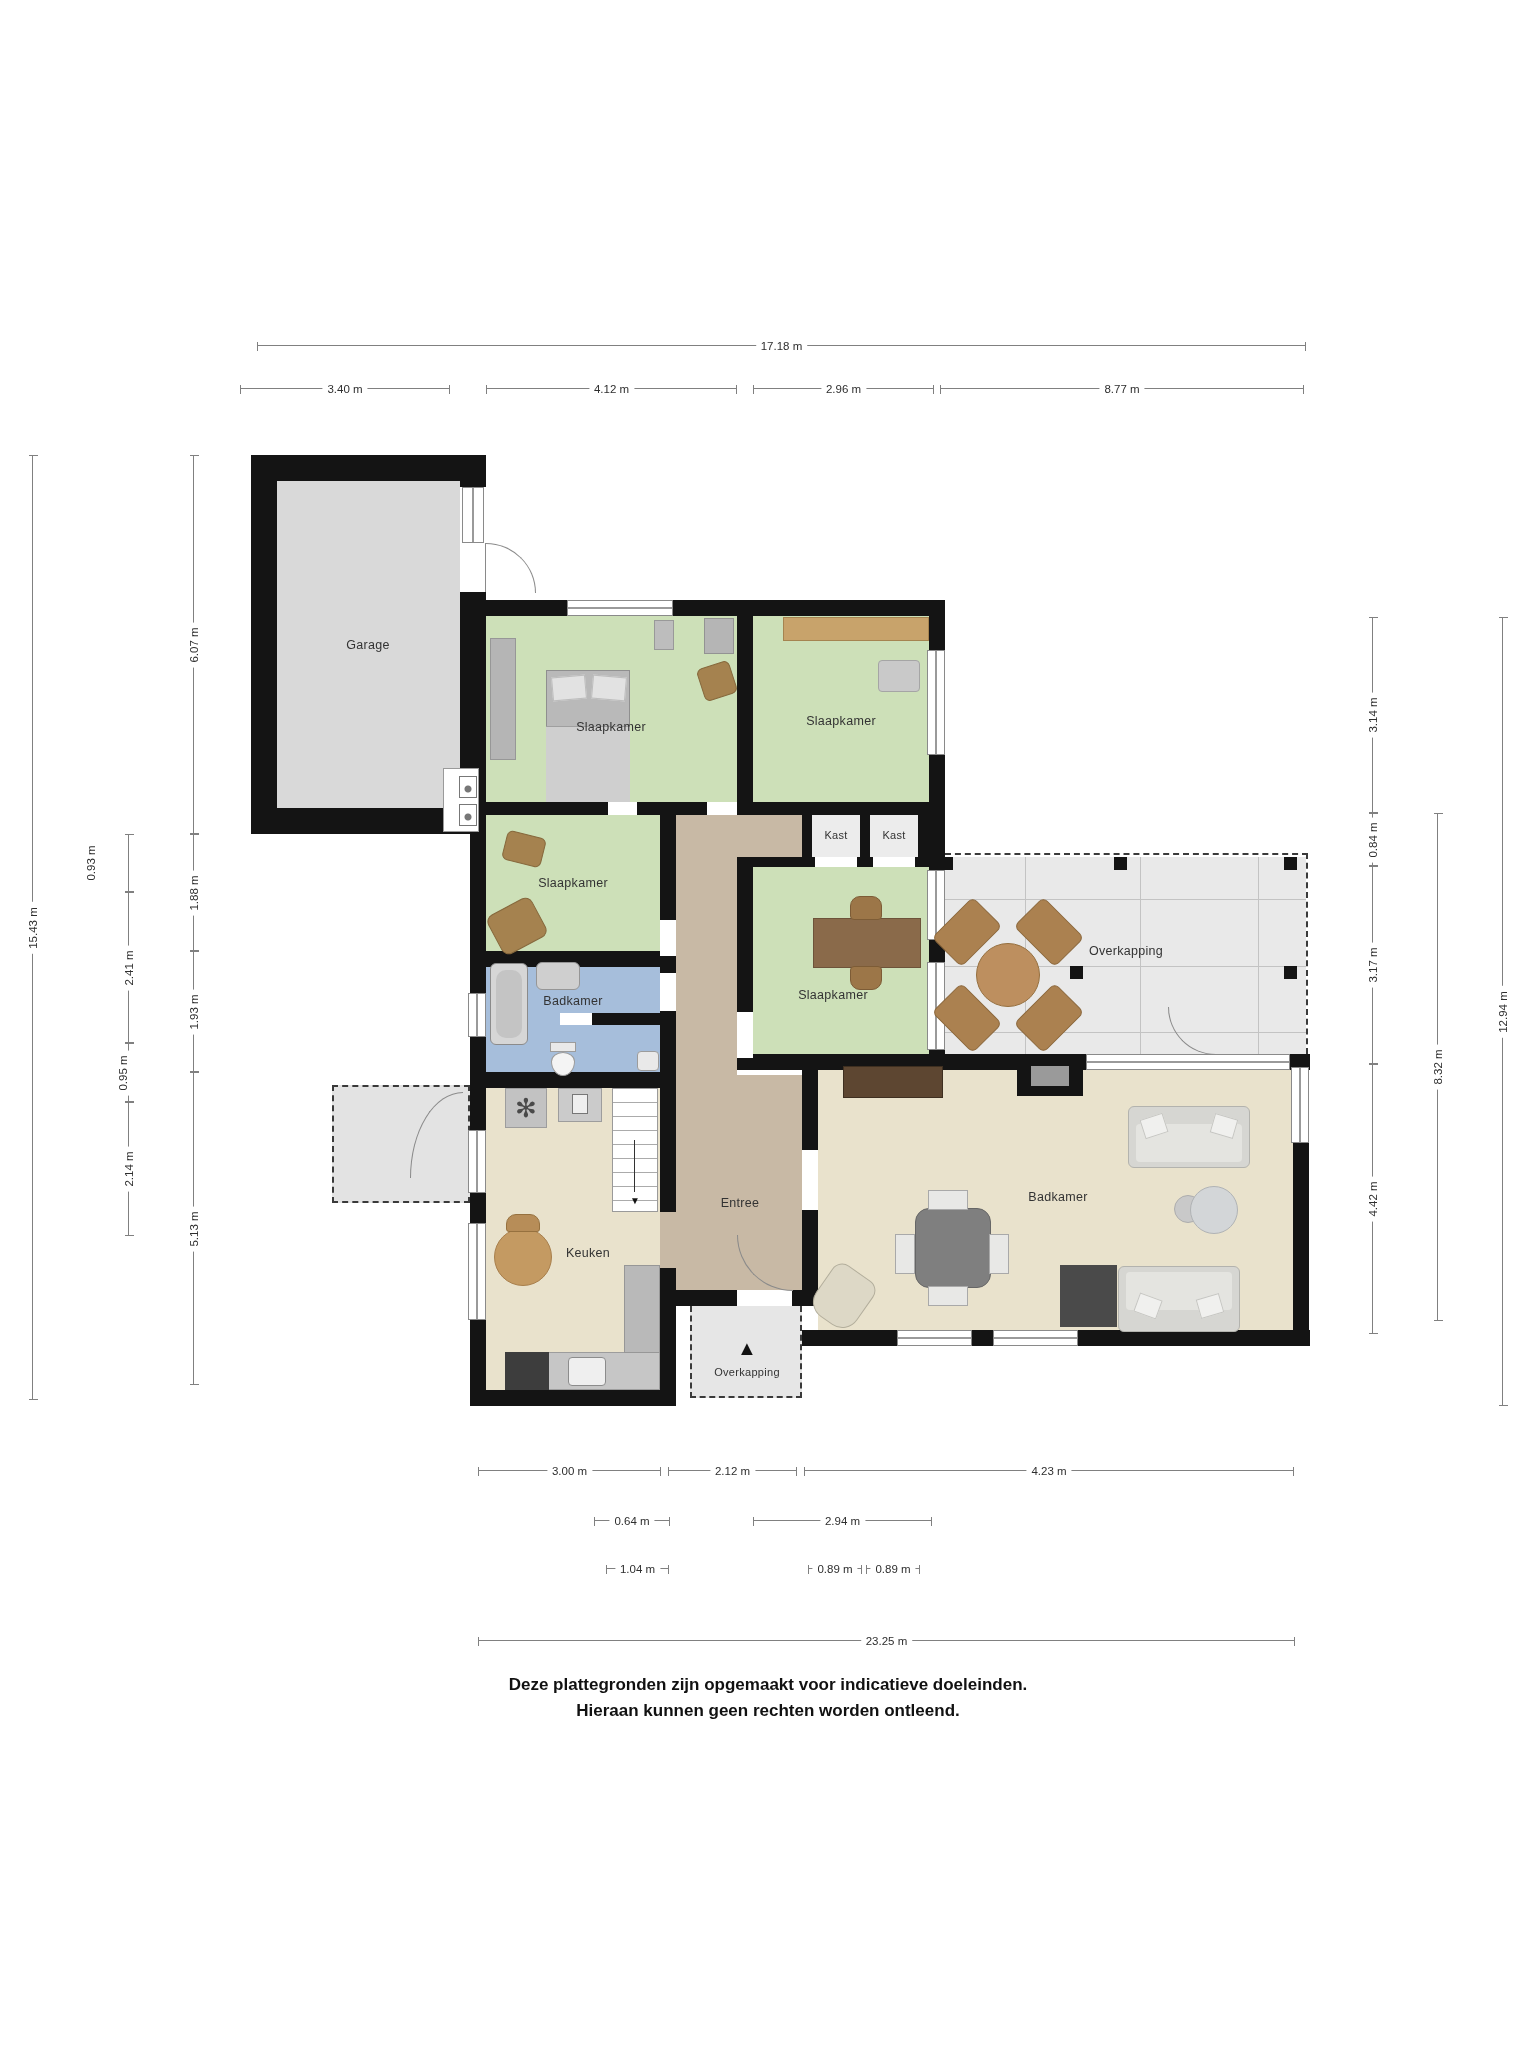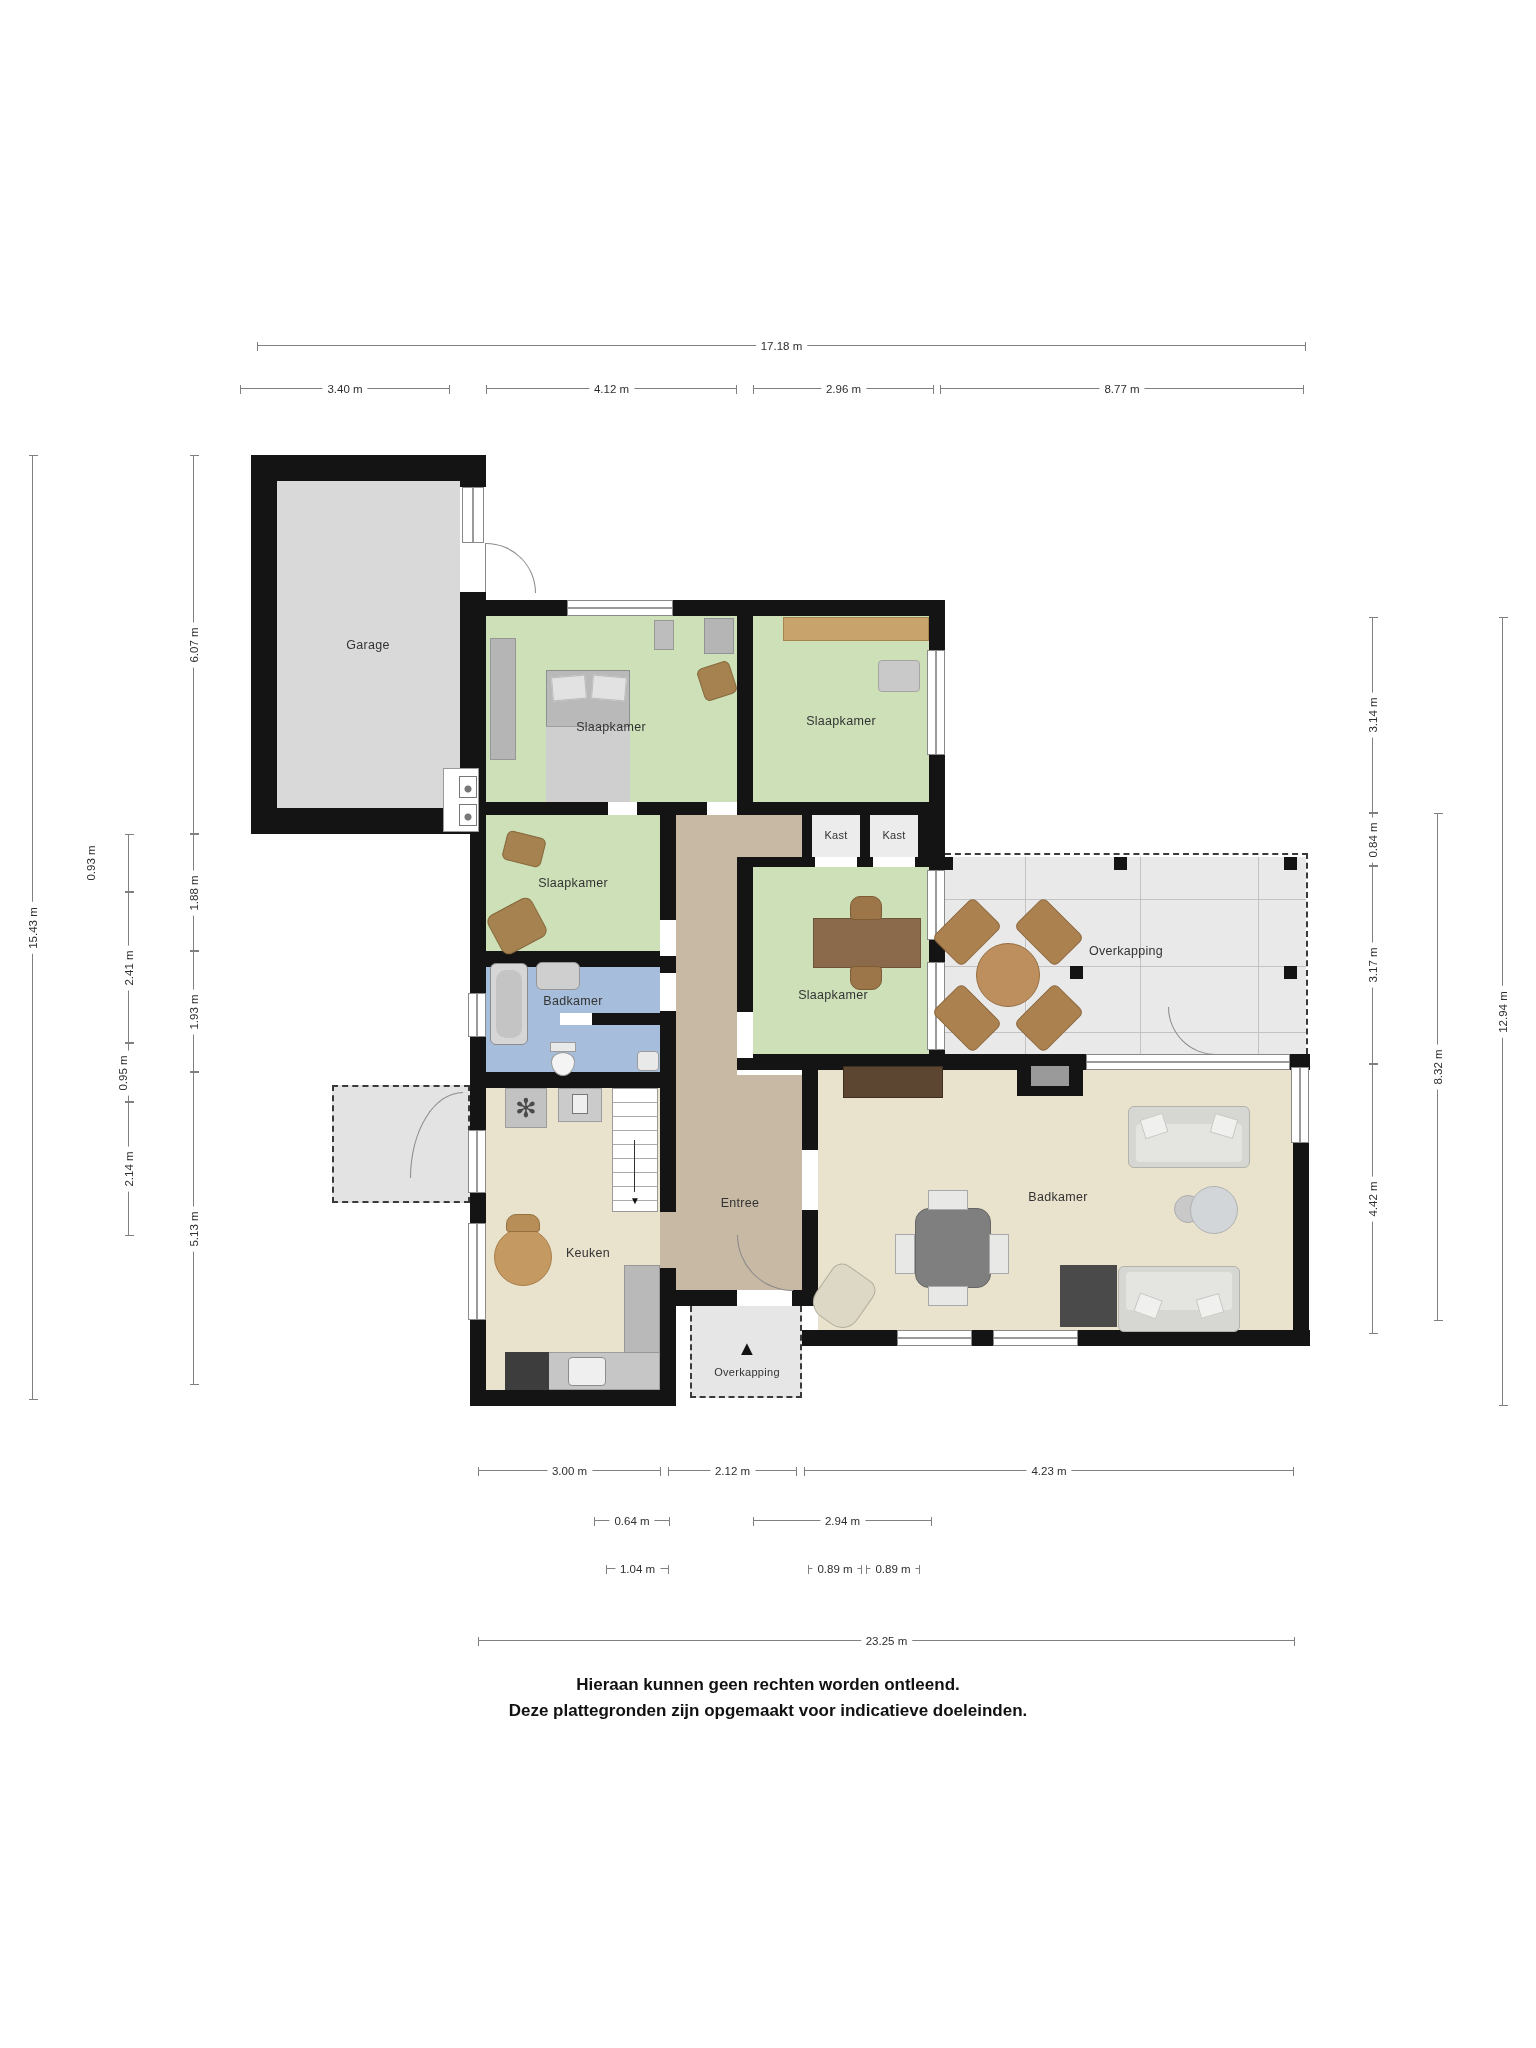--- a/index.html
+++ b/index.html
@@ -304,17 +304,17 @@
     <span class="dlabel">0.89 m</span>
   </div>
   <div class="dimh" style="left:866px;top:1568px;width:54px;">
     <span class="dlabel">0.89 m</span>
   </div>
   <div class="dimh" style="left:478px;top:1640px;width:817px;">
     <span class="dlabel">23.25 m</span>
   </div>
 
   <div id="disclaimer">
+    <div>Deze plattegronden zijn opgemaakt voor indicatieve doeleinden.</div>
     <div>Hieraan kunnen geen rechten worden ontleend.</div>
-    <div>Deze plattegronden zijn opgemaakt voor indicatieve doeleinden.</div>
   </div>
 
 </div>
 
 </body></html>

